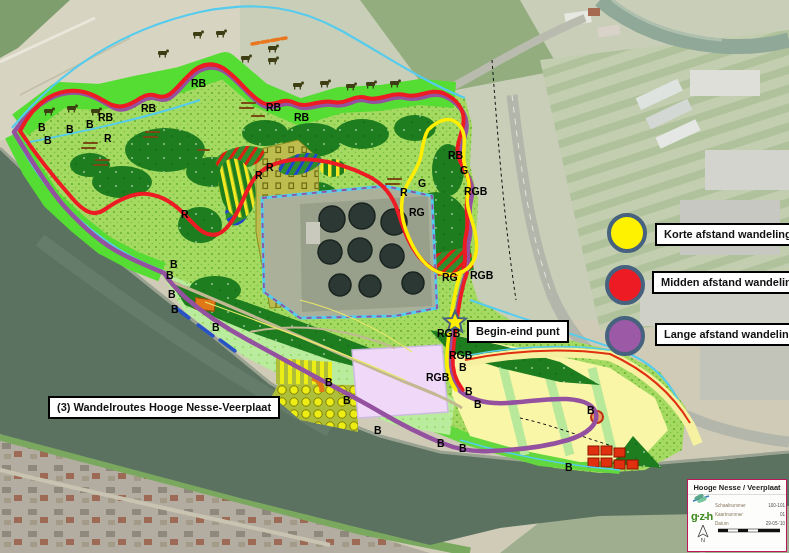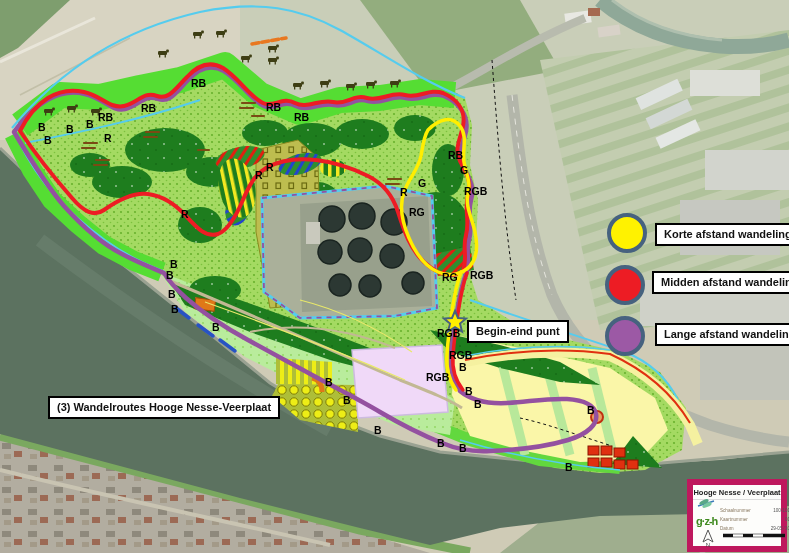--- a/index.html
+++ b/index.html
@@ -6,21 +6,21 @@
   #stage{position:relative;width:789px;height:553px;overflow:hidden;
          font-family:"Liberation Sans",sans-serif;}
   #mapsvg{position:absolute;left:0;top:0;}
   .box{position:absolute;background:#fff;border:2px solid #000;
        font:bold 11px "Liberation Sans",sans-serif;color:#111;
        padding:2px 7px;white-space:nowrap;line-height:15px;}
   .legend-dot{position:absolute;width:32px;height:32px;border-radius:50%;
               border:4px solid #46627f;box-sizing:content-box;}
   
   #infocard{position:absolute;left:687px;top:479px;width:100px;height:73px;
-            background:#fdfdfb;border:6px solid #be185d;box-sizing:border-box;
+            background:#fdfdfb;border:1px solid #be185d;box-sizing:border-box;
             font-family:"Liberation Sans",sans-serif;}
   #infocard .ic-title{font:bold 7.5px "Liberation Sans",sans-serif;color:#222;
             text-align:center;margin-top:3px;border-bottom:1px solid #ddd;padding-bottom:2px;}
   .ic-row{position:absolute;left:27px;width:70px;font:4.6px "Liberation Sans",sans-serif;
           color:#8a7a62;display:flex;justify-content:space-between;}
   .ic-row .v{color:#555;}
   #gzh{position:absolute;left:3px;top:30px;font:bold 11px "Liberation Sans",sans-serif;
        color:#3f8a1f;letter-spacing:-1px;text-align:right;}
   #north{position:absolute;left:8px;top:44px;}
   #scalebar{position:absolute;left:30px;top:48px;width:62px;height:6px;}

